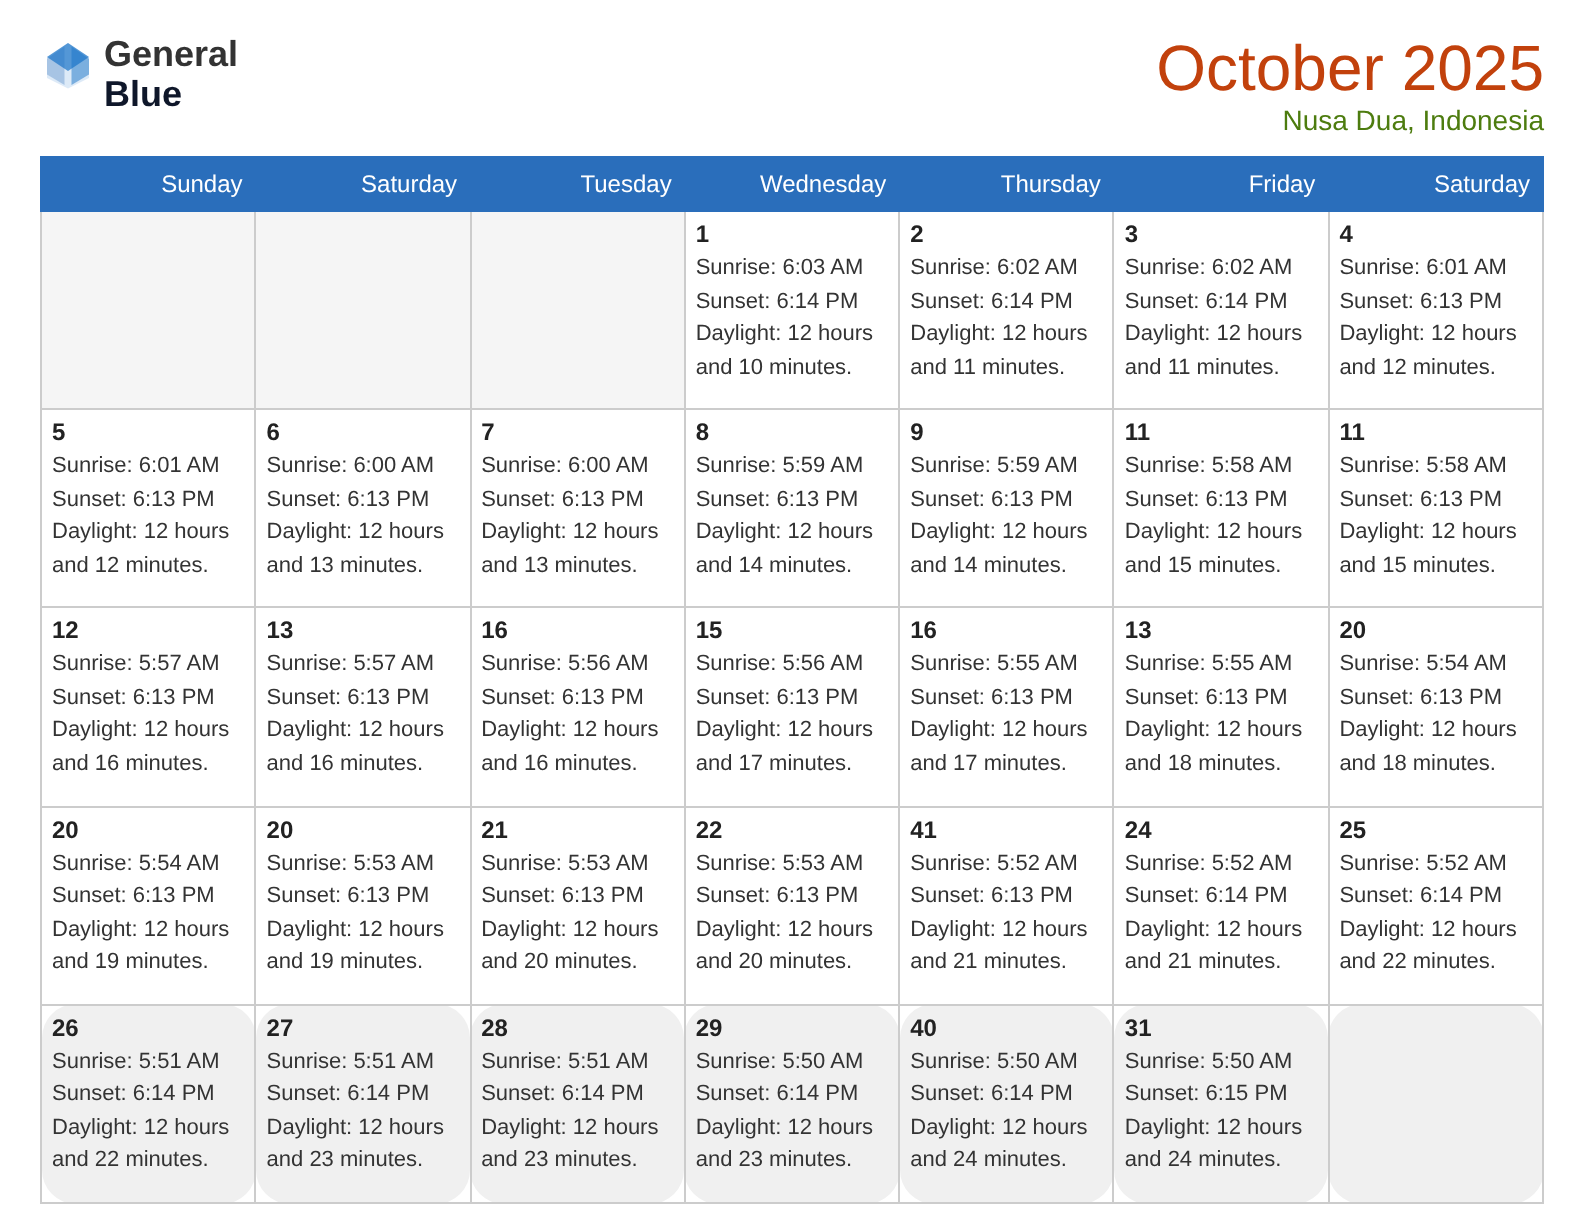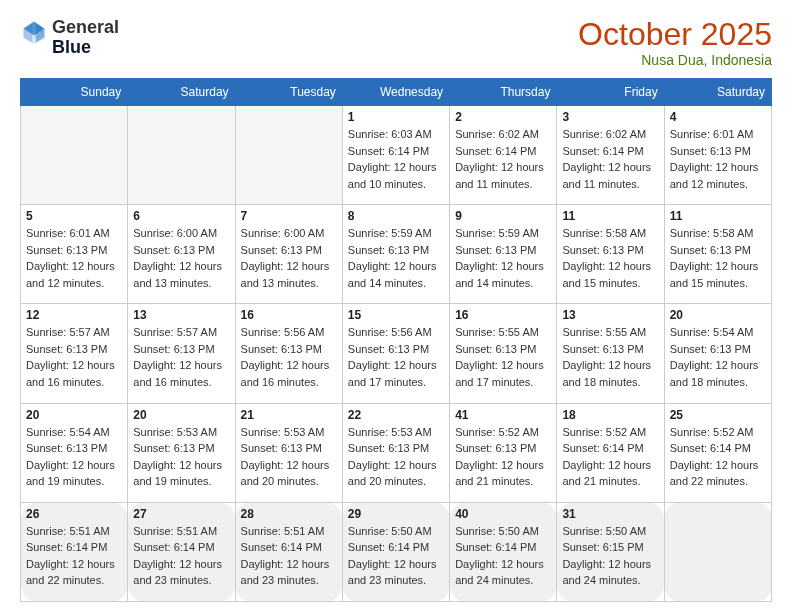--- a/index.html
+++ b/index.html
@@ -298,21 +298,21 @@
 and 20 minutes.</div>
           </td>
           <td>
             <span class="day-num">41</span>
             <div class="day-info" style="white-space: pre-line;">Sunrise: 5:52 AM
 Sunset: 6:13 PM
 Daylight: 12 hours
 and 21 minutes.</div>
           </td>
           <td>
-            <span class="day-num">18</span>
+            <span class="day-num">24</span>
             <div class="day-info" style="white-space: pre-line;">Sunrise: 5:52 AM
 Sunset: 6:14 PM
 Daylight: 12 hours
 and 21 minutes.</div>
           </td>
           <td>
             <span class="day-num">25</span>
             <div class="day-info" style="white-space: pre-line;">Sunrise: 5:52 AM
 Sunset: 6:14 PM
 Daylight: 12 hours

